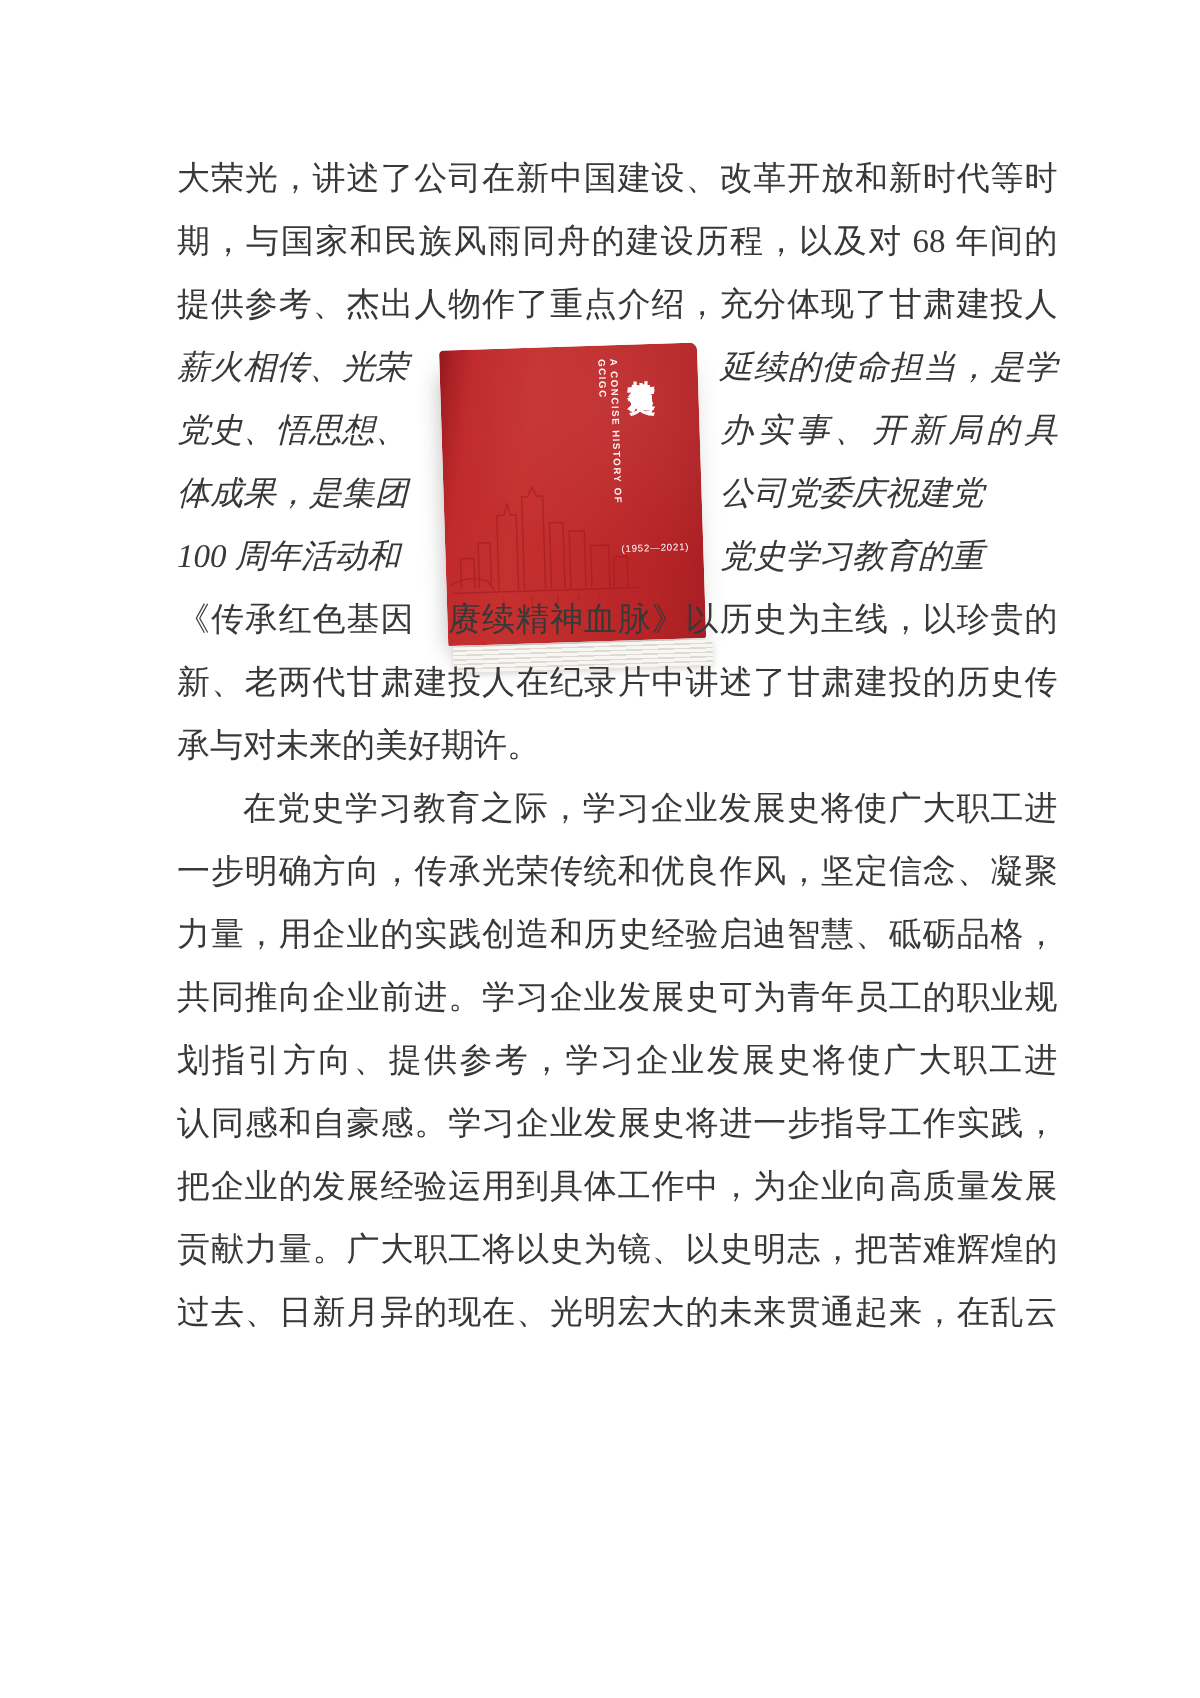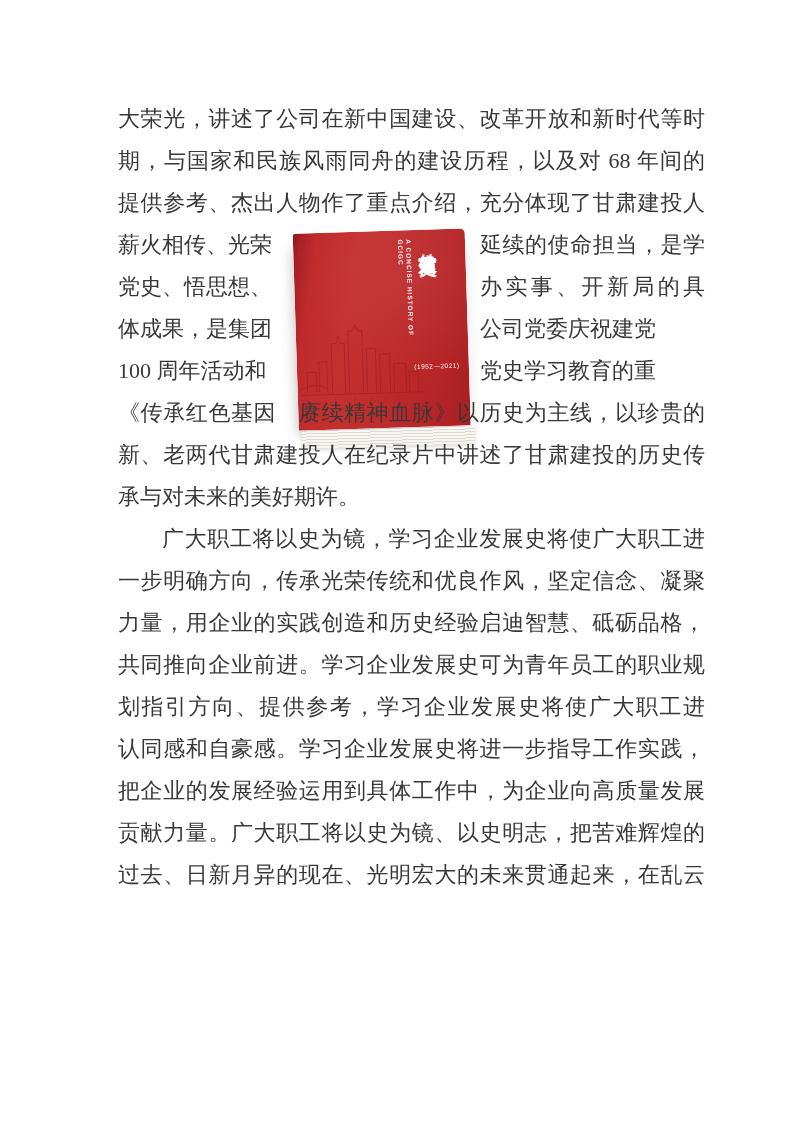--- a/index.html
+++ b/index.html
@@ -19,21 +19,21 @@
     white-space:nowrap;
   }
   .j{
     white-space:normal;
     text-align:justify;
     text-align-last:justify;
     text-justify:inter-character;
   }
   .tight{letter-spacing:-0.4px;}
   .indent{text-indent:44px;}
-  .wrap-row{display:flex;height:42px;}
+  .wrap-row{display:flex;height:42px;font-style:italic;}
   .wl{width:154px;}
   .sp{width:208px;}
   .wr{flex:1;}
 
   
   .book{
     position:absolute;left:296px;top:231px;width:176px;height:215px;
     transform:rotate(-1.8deg);
     transform-origin:50% 50%;
   }
@@ -132,21 +132,21 @@
     <div class="wrap-row">
       <div class="line wl">100 周年活动和</div>
       <div class="sp"></div>
       <div class="line wr">党史学习教育的重</div>
     </div>
 
     <div class="line j">《传承红色基因　赓续精神血脉》以历史为主线，以珍贵的</div>
     <div class="line j">新、老两代甘肃建投人在纪录片中讲述了甘肃建投的历史传</div>
     <div class="line">承与对未来的美好期许。</div>
 
-    <div class="line j indent">广大职工将以史为镜，学习企业发展史将使广大职工进</div>
+    <div class="line j indent">在党史学习教育之际，学习企业发展史将使广大职工进</div>
     <div class="line j">一步明确方向，传承光荣传统和优良作风，坚定信念、凝聚</div>
     <div class="line j">力量，用企业的实践创造和历史经验启迪智慧、砥砺品格，</div>
     <div class="line j">共同推向企业前进。学习企业发展史可为青年员工的职业规</div>
     <div class="line j">划指引方向、提供参考，学习企业发展史将使广大职工进</div>
     <div class="line j">认同感和自豪感。学习企业发展史将进一步指导工作实践，</div>
     <div class="line j">把企业的发展经验运用到具体工作中，为企业向高质量发展</div>
     <div class="line j">贡献力量。广大职工将以史为镜、以史明志，把苦难辉煌的</div>
     <div class="line j">过去、日新月异的现在、光明宏大的未来贯通起来，在乱云</div>
 
   </div>

